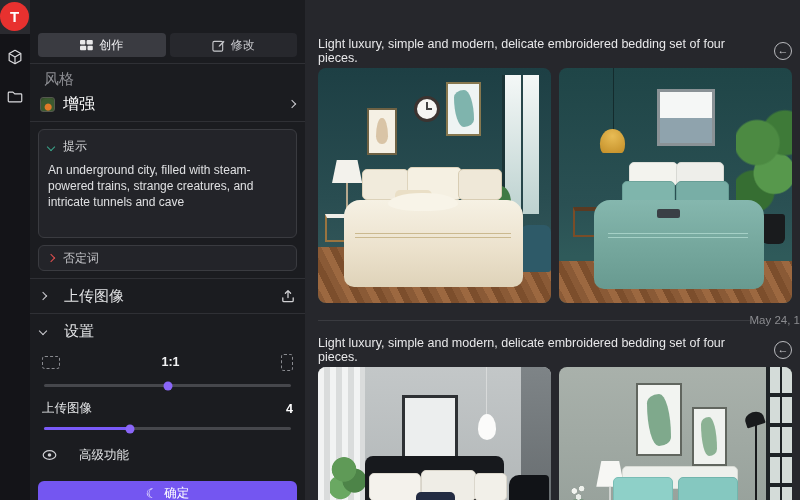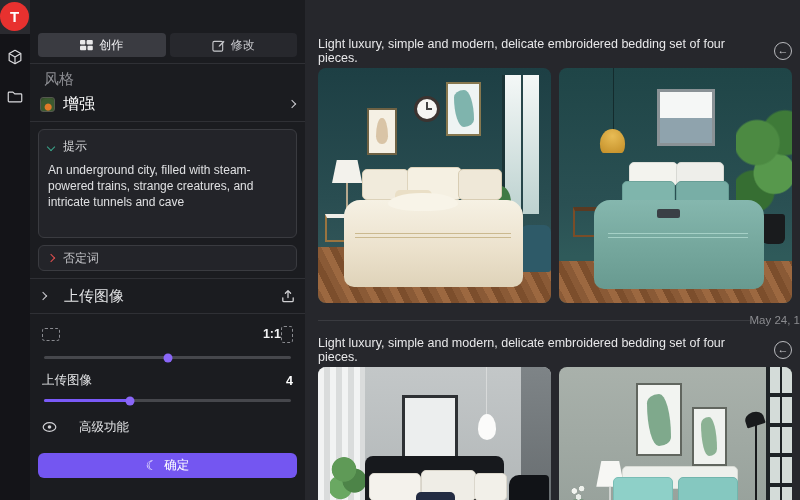--- a/index.html
+++ b/index.html
@@ -49,21 +49,21 @@
     color:#c0c1c5; font-size:12px; cursor:pointer; }
 
   .prow { display:flex; align-items:center; gap:18px; height:22px; color:#e3e4e6;
     font-size:15px; padding:0 2px; cursor:pointer; }
   .prow .grow { flex:1; }
 
   .aspect-row { display:flex; align-items:center; margin:8px 4px 0 4px; height:24px; }
   .ar-icon { border:1.5px dashed #8a8b90; border-radius:3px; cursor:pointer; }
   .ar-icon.land { width:18px; height:13px; }
   .ar-icon.port { width:12px; height:17px; }
-  .ar-val { flex:1; text-align:right; color:#f2f2f4; font-size:12.5px; font-weight:bold; }
+  .ar-val { flex:1; text-align:center; color:#f2f2f4; font-size:12.5px; font-weight:bold; }
 
   .slider { position:relative; height:3px; background:#46474c; border-radius:2px;
     margin:10px 6px 0 6px; cursor:pointer; }
   .slider .fill { position:absolute; left:0; top:0; height:100%; background:#7a5af8; border-radius:2px; }
   .slider .dot { position:absolute; top:50%; width:9px; height:9px; background:#8a66f8;
     border-radius:50%; transform:translate(-50%,-50%); cursor:grab; }
 
   .count-row { display:flex; align-items:center; margin:13px 4px 0 4px; color:#e3e4e6; font-size:12.5px; }
   .count-row .grow { flex:1; }
   .count-val { font-weight:bold; color:#fff; }
@@ -271,20 +271,24 @@
       <span class="chev right"></span>
       <span class="grow">上传图像</span>
       <svg width="14" height="14" viewBox="0 0 14 14" fill="none" stroke="#d0d0d3" stroke-width="1.3" stroke-linecap="round" stroke-linejoin="round">
         <path d="M7 8.6V1.8M4.4 4.2L7 1.6l2.6 2.6"></path>
         <path d="M1.8 8.8v2.6a1.2 1.2 0 0 0 1.2 1.2h8a1.2 1.2 0 0 0 1.2-1.2V8.8"></path>
       </svg>
     </div>
 
     <div class="divider"></div>
 
+    <div class="prow">
+      <span class="chev down"></span>
+      <span class="grow">设置</span>
+    </div>
 
     <div class="aspect-row">
       <span class="ar-icon land"></span>
       <span class="ar-val">1:1</span>
       <span class="ar-icon port"></span>
     </div>
     <div class="slider">
       <span class="dot" style="left:50%"></span>
     </div>
 

